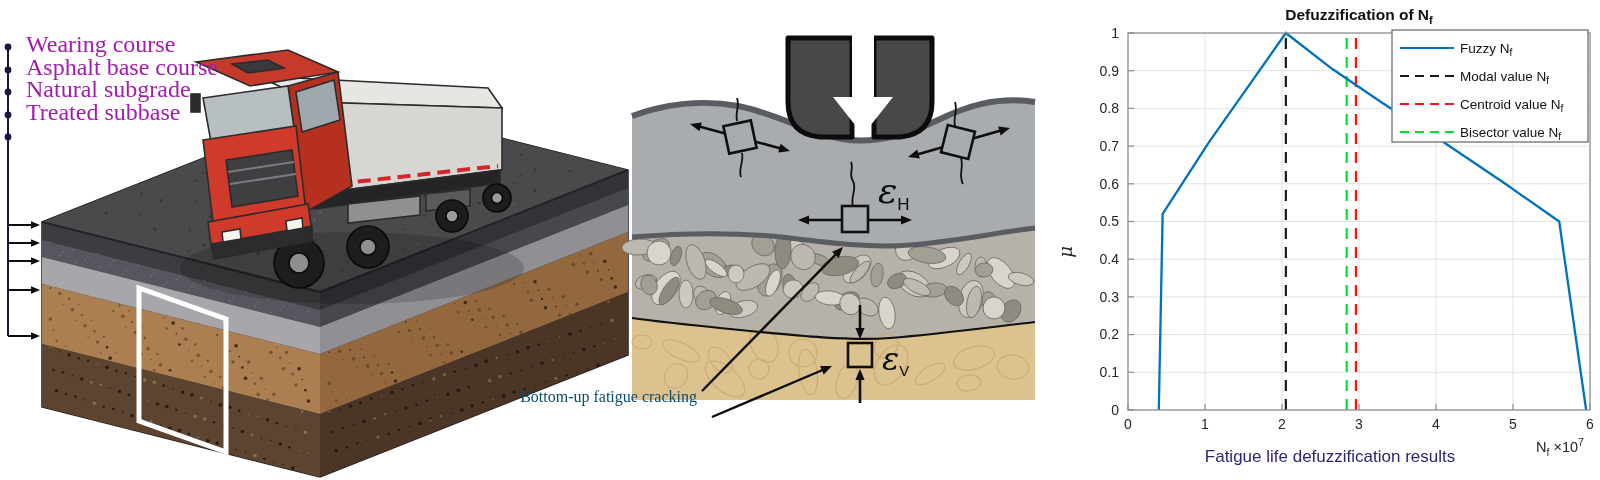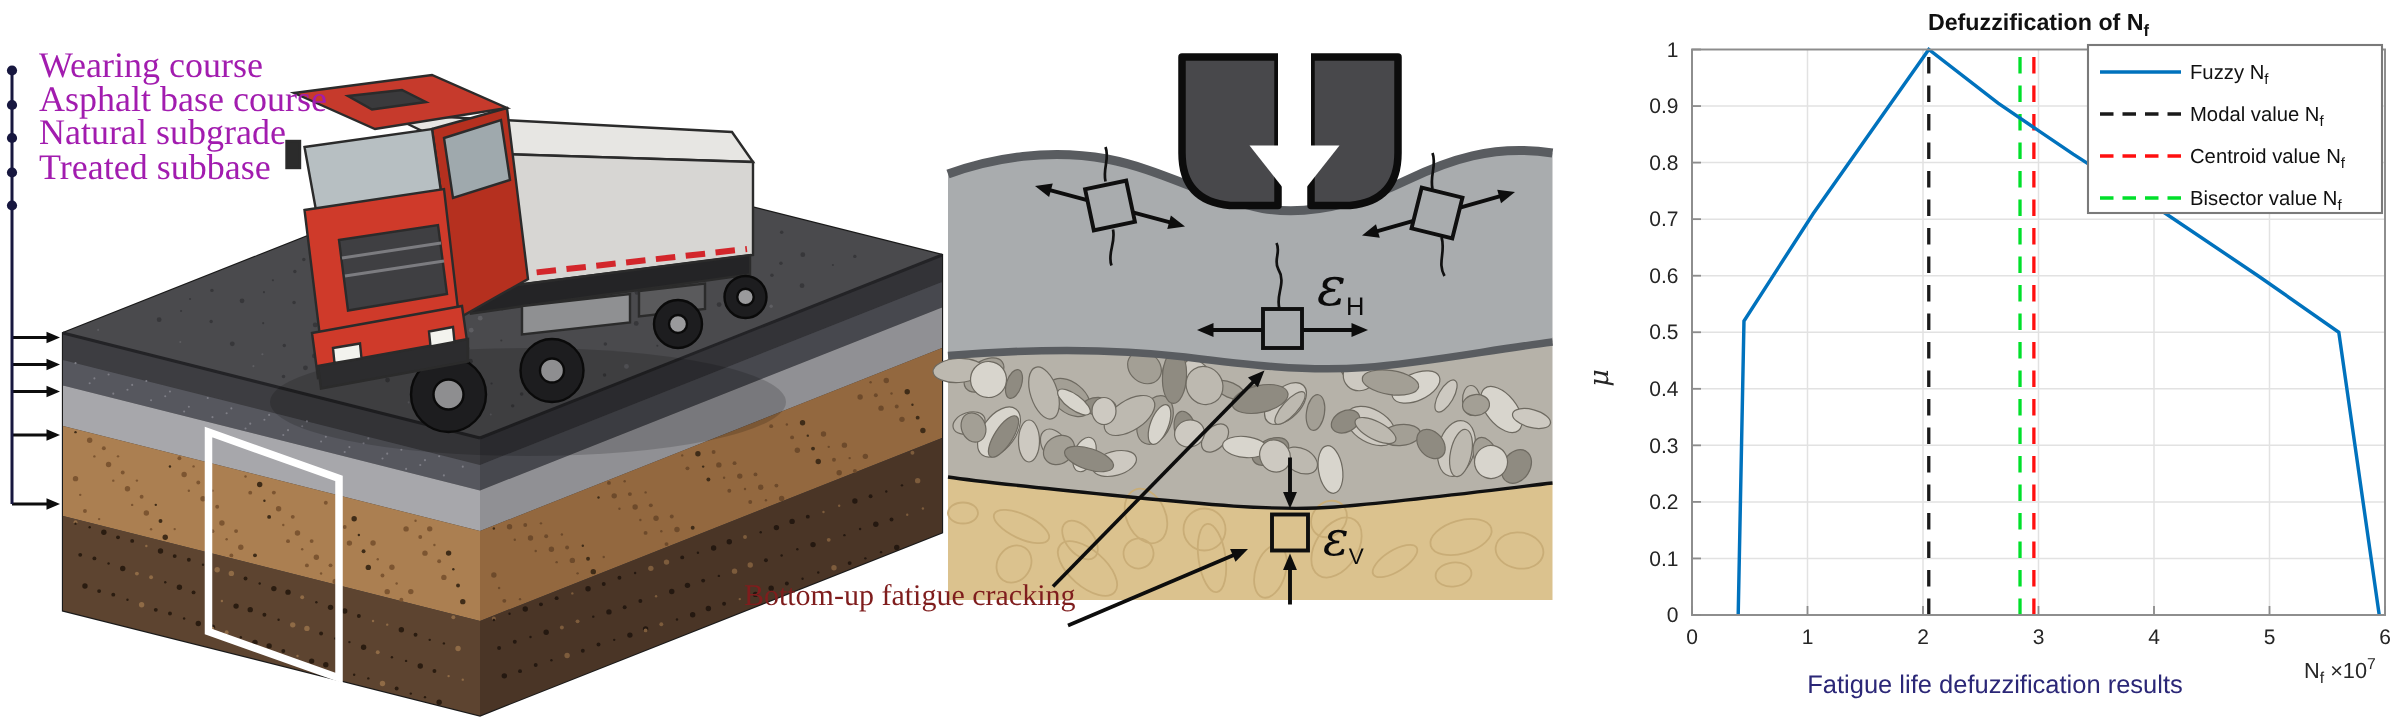--- a/index.html
+++ b/index.html
@@ -4,22 +4,22 @@
 <style>
   html,body{margin:0;padding:0;background:#fff;}
   #fig{position:relative;width:1600px;height:480px;background:#fff;overflow:hidden;
        font-family:"Liberation Serif",serif;}
   #fig svg{position:absolute;top:0;}
   #svg-left{left:0;}
   #svg-mid{left:620px;}
   #svg-chart{left:1050px;}
   .layer-list{position:absolute;left:26px;top:33px;margin:0;padding:0;list-style:none;
       font-size:24px;line-height:22.7px;color:#a21caf;}
-  .captions{position:absolute;left:384px;top:385px;width:333px;text-align:right;
-      font-size:20px;line-height:24px;color:#7f1d1d;}
+  .captions{position:absolute;left:364px;top:385px;width:333px;text-align:right;
+      font-size:16px;line-height:24px;color:#0c4a6e;}
 </style>
 </head>
 <body>
 
 <div id="fig">
 
   <svg id="svg-left" width="660" height="480" viewBox="0 0 660 480">
 
     <polygon points="42,222 350,100 628,170 628,355 320,477 42,407" fill="#3a3a3d" stroke="#1a1a1a" stroke-width="1.5"></polygon>
 

